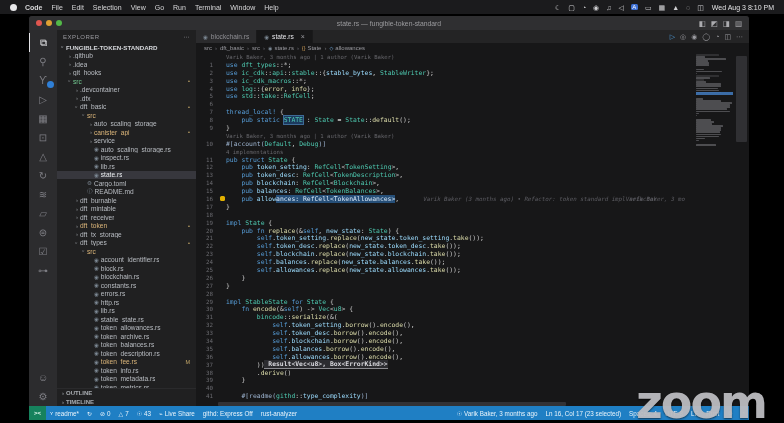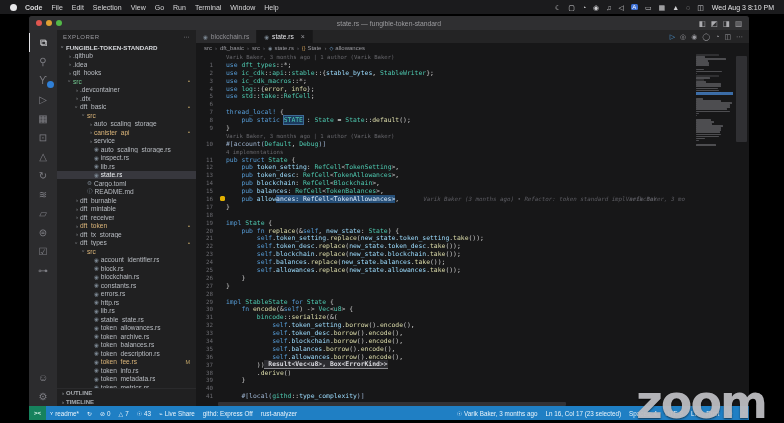--- a/index.html
+++ b/index.html
@@ -453,21 +453,21 @@
               <div class="crow"><span class="gut">5</span><span class="bulbslot"></span><span class="codetxt"><span class="k">use </span><span class="t">std</span><span class="p">::</span><span class="t">take</span><span class="p">::</span><span class="t">RefCell</span><span class="p">;</span></span></div>
               <div class="crow"><span class="gut">6</span><span class="bulbslot"></span><span class="codetxt"></span></div>
               <div class="crow"><span class="gut">7</span><span class="bulbslot"></span><span class="codetxt"><span class="k">thread_local!</span><span class="p"> {</span></span></div>
               <div class="crow"><span class="gut">8</span><span class="bulbslot"></span><span class="codetxt"><span class="p">    </span><span class="k">pub static </span><span class="w">STATE</span><span class="p"> : </span><span class="t">State</span><span class="p"> = </span><span class="t">State</span><span class="p">::</span><span class="f">default</span><span class="p">();</span></span></div>
               <div class="crow"><span class="gut">9</span><span class="bulbslot"></span><span class="codetxt"><span class="p">}</span></span></div>
               <div class="crow lensrow"><span class="gut"></span><span class="bulbslot"></span><span class="codetxt">Varik Baker, 3 months ago | 1 author (Varik Baker)</span></div>
               <div class="crow"><span class="gut">10</span><span class="bulbslot"></span><span class="codetxt"><span class="a">#[account(</span><span class="t">Default</span><span class="p">, </span><span class="t">Debug</span><span class="a">)]</span></span></div>
               <div class="crow lensrow"><span class="gut"></span><span class="bulbslot"></span><span class="codetxt">4 implementations</span></div>
               <div class="crow"><span class="gut">11</span><span class="bulbslot"></span><span class="codetxt"><span class="k">pub struct </span><span class="t">State</span><span class="p"> {</span></span></div>
               <div class="crow"><span class="gut">12</span><span class="bulbslot"></span><span class="codetxt"><span class="p">    </span><span class="k">pub </span><span class="v">token_setting</span><span class="p">: </span><span class="t">RefCell</span><span class="p">&lt;</span><span class="t">TokenSetting</span><span class="p">&gt;,</span></span></div>
-              <div class="crow"><span class="gut">13</span><span class="bulbslot"></span><span class="codetxt"><span class="p">    </span><span class="k">pub </span><span class="v">token_desc</span><span class="p">: </span><span class="t">RefCell</span><span class="p">&lt;</span><span class="t">TokenAllowances</span><span class="p">&gt;,</span></span></div>
+              <div class="crow"><span class="gut">13</span><span class="bulbslot"></span><span class="codetxt"><span class="p">    </span><span class="k">pub </span><span class="v">token_desc</span><span class="p">: </span><span class="t">RefCell</span><span class="p">&lt;</span><span class="t">TokenDescription</span><span class="p">&gt;,</span></span></div>
               <div class="crow"><span class="gut">14</span><span class="bulbslot"></span><span class="codetxt"><span class="p">    </span><span class="k">pub </span><span class="v">blockchain</span><span class="p">: </span><span class="t">RefCell</span><span class="p">&lt;</span><span class="t">Blockchain</span><span class="p">&gt;,</span></span></div>
               <div class="crow"><span class="gut">15</span><span class="bulbslot"></span><span class="codetxt"><span class="p">    </span><span class="k">pub </span><span class="v">balances</span><span class="p">: </span><span class="t">RefCell</span><span class="p">&lt;</span><span class="t">TokenBalances</span><span class="p">&gt;,</span></span></div>
               <div class="crow"><span class="gut">16</span><span class="bulbslot"><span class="bulb"></span></span><span class="codetxt"><span class="p">    </span><span class="k">pub </span><span class="v">allow</span><span class="sel">ances: RefCell&lt;TokenAllowances&gt;</span><span class="p">,</span></span><span class="blame">Varik Baker (3 months ago) • Refactor: token standard impl refactor</span><span class="rblame">Varik Baker, 3 mo</span></div>
               <div class="crow"><span class="gut">17</span><span class="bulbslot"></span><span class="codetxt"><span class="p">}</span></span></div>
               <div class="crow"><span class="gut">18</span><span class="bulbslot"></span><span class="codetxt"></span></div>
               <div class="crow"><span class="gut">19</span><span class="bulbslot"></span><span class="codetxt"><span class="k">impl </span><span class="t">State</span><span class="p"> {</span></span></div>
               <div class="crow"><span class="gut">20</span><span class="bulbslot"></span><span class="codetxt"><span class="p">    </span><span class="k">pub fn </span><span class="f">replace</span><span class="p">(&amp;</span><span class="k">self</span><span class="p">, </span><span class="v">new_state</span><span class="p">: </span><span class="t">State</span><span class="p">) {</span></span></div>
               <div class="crow"><span class="gut">21</span><span class="bulbslot"></span><span class="codetxt"><span class="p">        </span><span class="k">self</span><span class="p">.</span><span class="v">token_setting</span><span class="p">.</span><span class="f">replace</span><span class="p">(</span><span class="v">new_state</span><span class="p">.</span><span class="v">token_setting</span><span class="p">.</span><span class="f">take</span><span class="p">());</span></span></div>
               <div class="crow"><span class="gut">22</span><span class="bulbslot"></span><span class="codetxt"><span class="p">        </span><span class="k">self</span><span class="p">.</span><span class="v">token_desc</span><span class="p">.</span><span class="f">replace</span><span class="p">(</span><span class="v">new_state</span><span class="p">.</span><span class="v">token_desc</span><span class="p">.</span><span class="f">take</span><span class="p">());</span></span></div>
               <div class="crow"><span class="gut">23</span><span class="bulbslot"></span><span class="codetxt"><span class="p">        </span><span class="k">self</span><span class="p">.</span><span class="v">blockchain</span><span class="p">.</span><span class="f">replace</span><span class="p">(</span><span class="v">new_state</span><span class="p">.</span><span class="v">blockchain</span><span class="p">.</span><span class="f">take</span><span class="p">());</span></span></div>
@@ -481,21 +481,21 @@
               <div class="crow"><span class="gut">31</span><span class="bulbslot"></span><span class="codetxt"><span class="p">        </span><span class="t">bincode</span><span class="p">::</span><span class="f">serialize</span><span class="p">(&amp;(</span></span></div>
               <div class="crow"><span class="gut">32</span><span class="bulbslot"></span><span class="codetxt"><span class="p">            </span><span class="k">self</span><span class="p">.</span><span class="v">token_setting</span><span class="p">.</span><span class="f">borrow</span><span class="p">().</span><span class="f">encode</span><span class="p">(),</span></span></div>
               <div class="crow"><span class="gut">33</span><span class="bulbslot"></span><span class="codetxt"><span class="p">            </span><span class="k">self</span><span class="p">.</span><span class="v">token_desc</span><span class="p">.</span><span class="f">borrow</span><span class="p">().</span><span class="f">encode</span><span class="p">(),</span></span></div>
               <div class="crow"><span class="gut">34</span><span class="bulbslot"></span><span class="codetxt"><span class="p">            </span><span class="k">self</span><span class="p">.</span><span class="v">blockchain</span><span class="p">.</span><span class="f">borrow</span><span class="p">().</span><span class="f">encode</span><span class="p">(),</span></span></div>
               <div class="crow"><span class="gut">35</span><span class="bulbslot"></span><span class="codetxt"><span class="p">            </span><span class="k">self</span><span class="p">.</span><span class="v">balances</span><span class="p">.</span><span class="f">borrow</span><span class="p">().</span><span class="f">encode</span><span class="p">(),</span></span></div>
               <div class="crow"><span class="gut">36</span><span class="bulbslot"></span><span class="codetxt"><span class="p">            </span><span class="k">self</span><span class="p">.</span><span class="v">allowances</span><span class="p">.</span><span class="f">borrow</span><span class="p">().</span><span class="f">encode</span><span class="p">(),</span></span></div>
               <div class="crow"><span class="gut">37</span><span class="bulbslot"></span><span class="codetxt"><span class="p">        ))</span><span class="h"> Result&lt;Vec&lt;u8&gt;, Box&lt;ErrorKind&gt;&gt;</span></span></div>
               <div class="crow"><span class="gut">38</span><span class="bulbslot"></span><span class="codetxt"><span class="p">        .</span><span class="f">derive</span><span class="p">()</span></span></div>
               <div class="crow"><span class="gut">39</span><span class="bulbslot"></span><span class="codetxt"><span class="p">    }</span></span></div>
               <div class="crow"><span class="gut">40</span><span class="bulbslot"></span><span class="codetxt"></span></div>
-              <div class="crow"><span class="gut">41</span><span class="bulbslot"></span><span class="codetxt"><span class="p">    </span><span class="a">#[local(</span><span class="t">githd</span><span class="p">::</span><span class="v">type_complexity</span><span class="a">)]</span></span></div>
+              <div class="crow"><span class="gut">41</span><span class="bulbslot"></span><span class="codetxt"><span class="p">    </span><span class="a">#[readme(</span><span class="t">githd</span><span class="p">::</span><span class="v">type_complexity</span><span class="a">)]</span></span></div>
             </div>
           <div class="minimap">
               <div class="mrow mlens" style="width: 22.5px;"></div>
               <div class="mrow" style="width: 9.35px;"></div>
               <div class="mrow" style="width: 29.7px;"></div>
               <div class="mrow" style="width: 11.55px;"></div>
               <div class="mrow" style="width: 12.65px;"></div>
               <div class="mrow" style="width: 12.65px;"></div>
               <div class="mrow" style="width: 0px;"></div>
               <div class="mrow" style="width: 8.25px;"></div>

